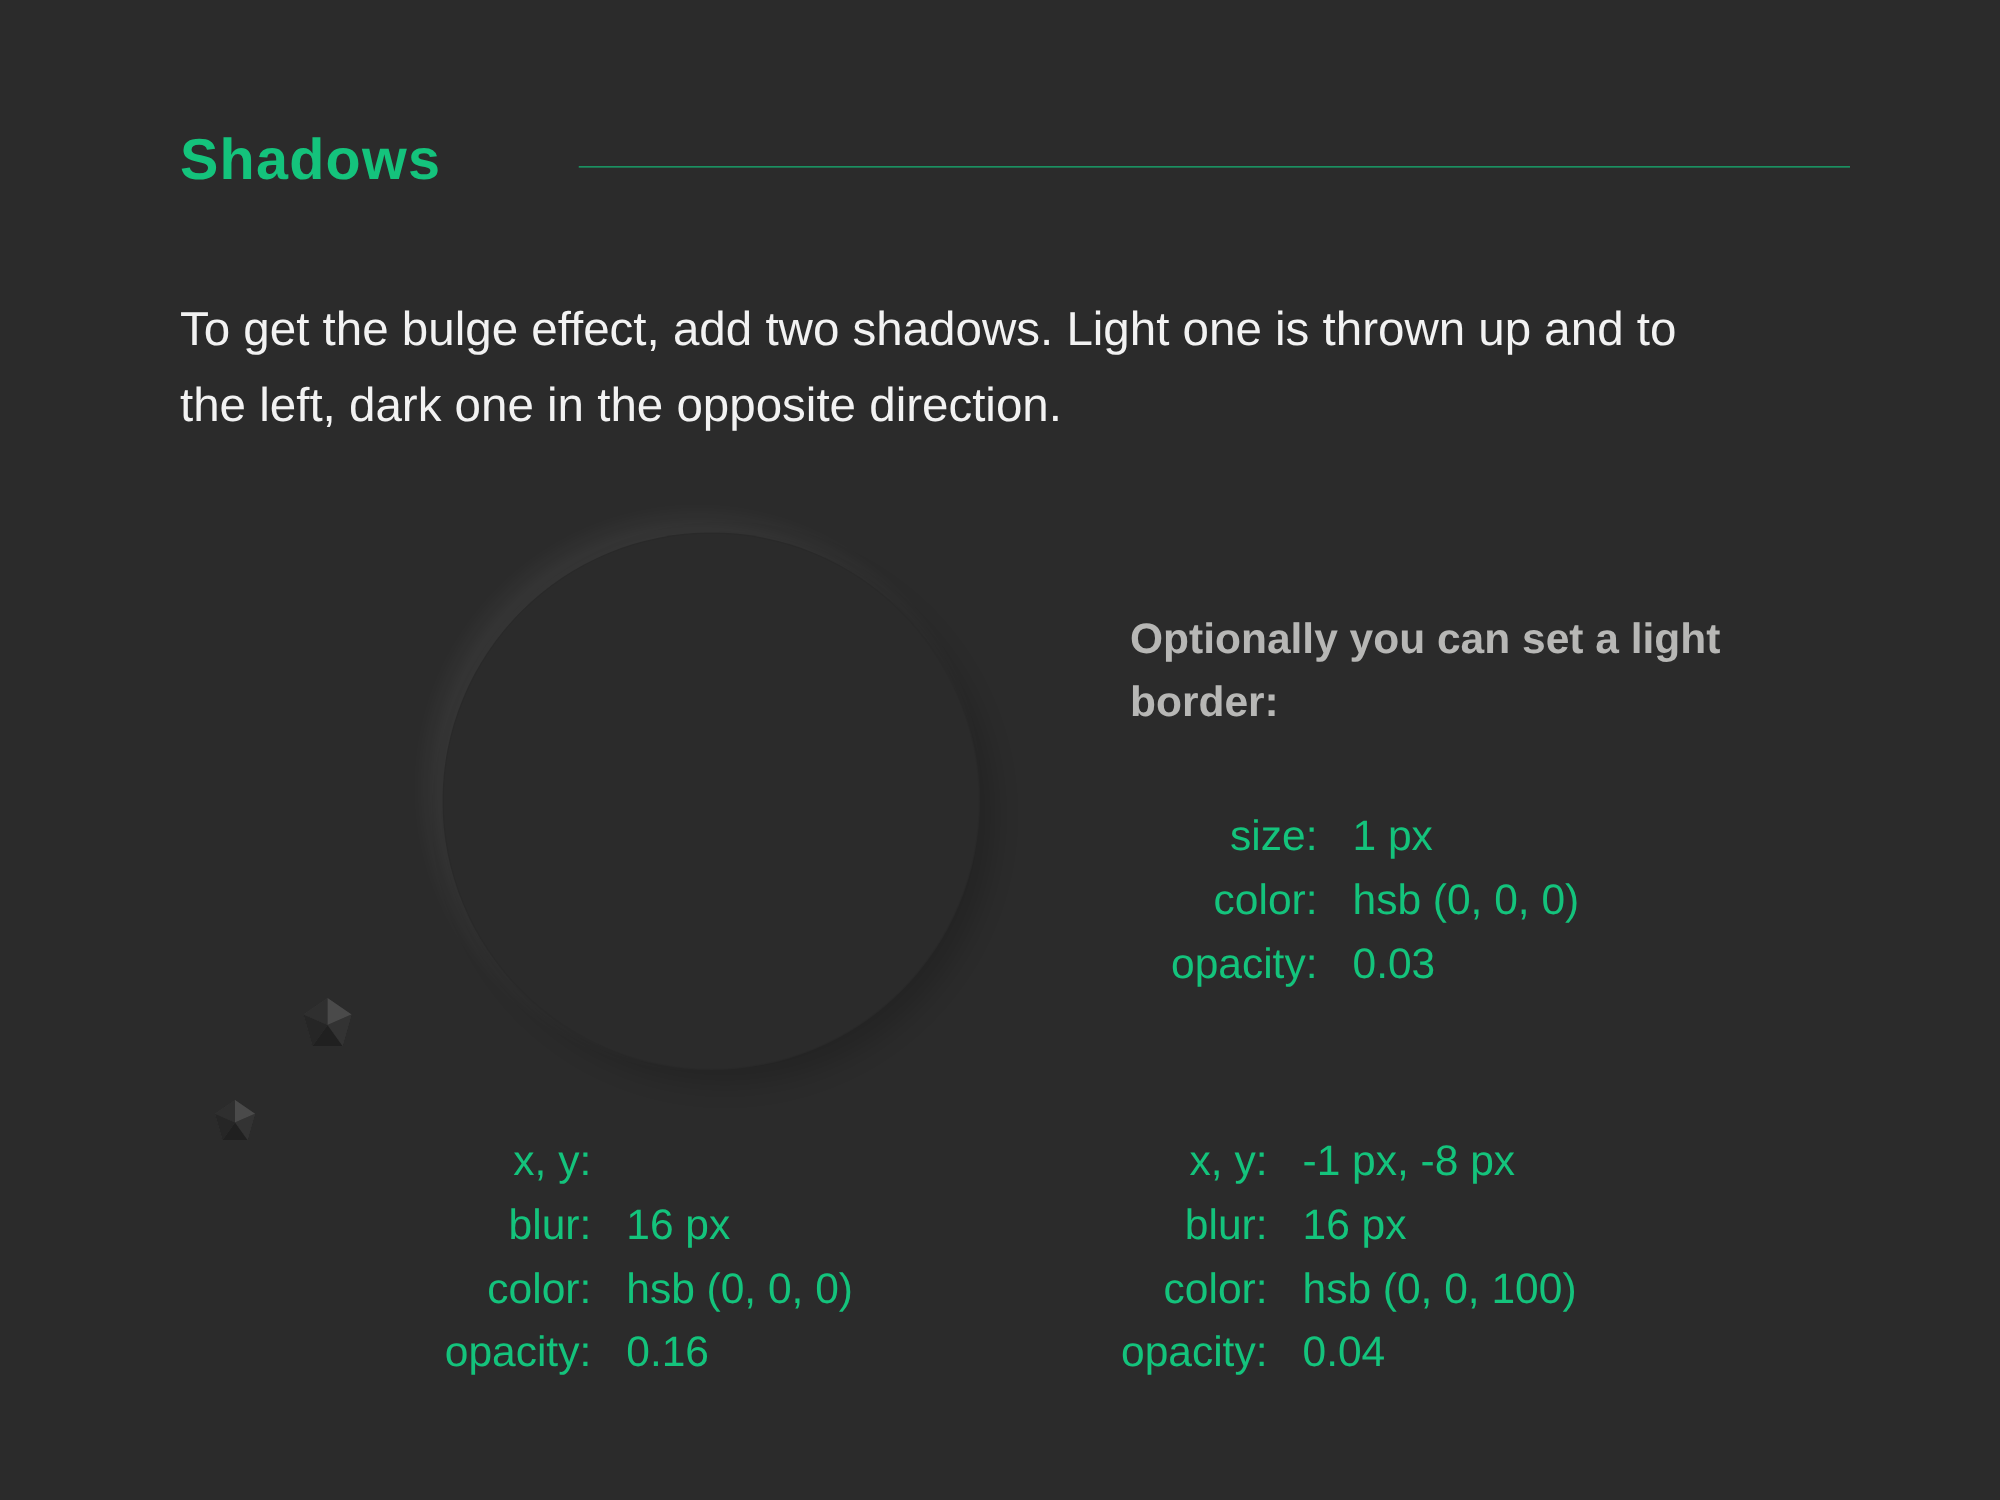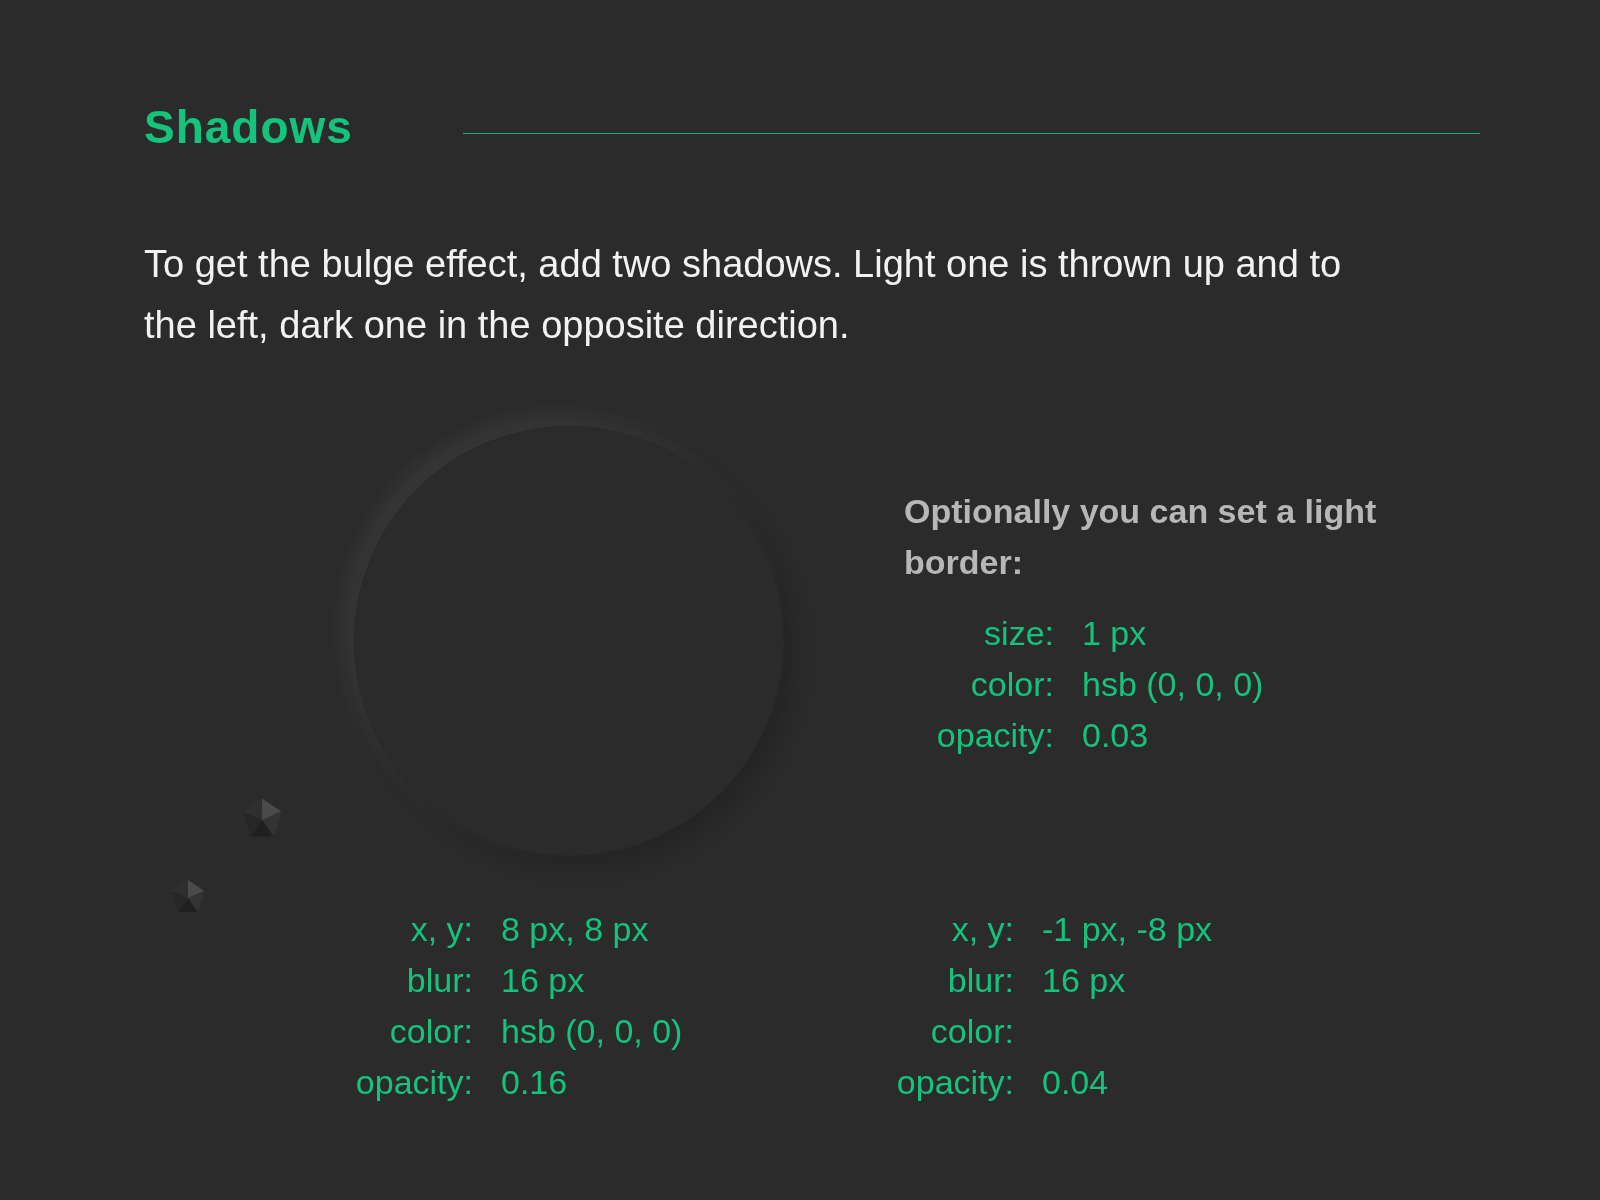--- a/index.html
+++ b/index.html
@@ -70,21 +70,21 @@
     position: absolute;
     left: 760px;
     top: 70px;
     width: 540px;
   }
   .border-caption {
     color: #b7b7b5;
     font-size: 34px;
     font-weight: 700;
     line-height: 1.5;
-    margin-bottom: 20px;
+    margin-bottom: 56px;
   }
 
   .kv-row {
     display: flex;
     font-size: 34px;
     line-height: 1.5;
   }
   .kv-key {
     color: #14c37c;
     font-weight: 400;
@@ -162,21 +162,20 @@
       </div>
       <div class="kv-row">
         <div class="kv-key">opacity:</div>
         <div class="kv-val">0.03</div>
       </div>
     </div>
 
     <div class="shadow-col-1">
       <div class="kv-row">
         <div class="kv-key">x, y:</div>
-        <div class="kv-val">8 px, 8 px</div>
       </div>
       <div class="kv-row">
         <div class="kv-key">blur:</div>
         <div class="kv-val">16 px</div>
       </div>
       <div class="kv-row">
         <div class="kv-key">color:</div>
         <div class="kv-val">hsb (0, 0, 0)</div>
       </div>
       <div class="kv-row">
@@ -189,20 +188,21 @@
       <div class="kv-row">
         <div class="kv-key">x, y:</div>
         <div class="kv-val">-1 px, -8 px</div>
       </div>
       <div class="kv-row">
         <div class="kv-key">blur:</div>
         <div class="kv-val">16 px</div>
       </div>
       <div class="kv-row">
         <div class="kv-key">color:</div>
+        <div class="kv-val">hsb (0, 0, 100)</div>
       </div>
       <div class="kv-row">
         <div class="kv-key">opacity:</div>
         <div class="kv-val">0.04</div>
       </div>
     </div>
 
   </div>
 </div>
 

